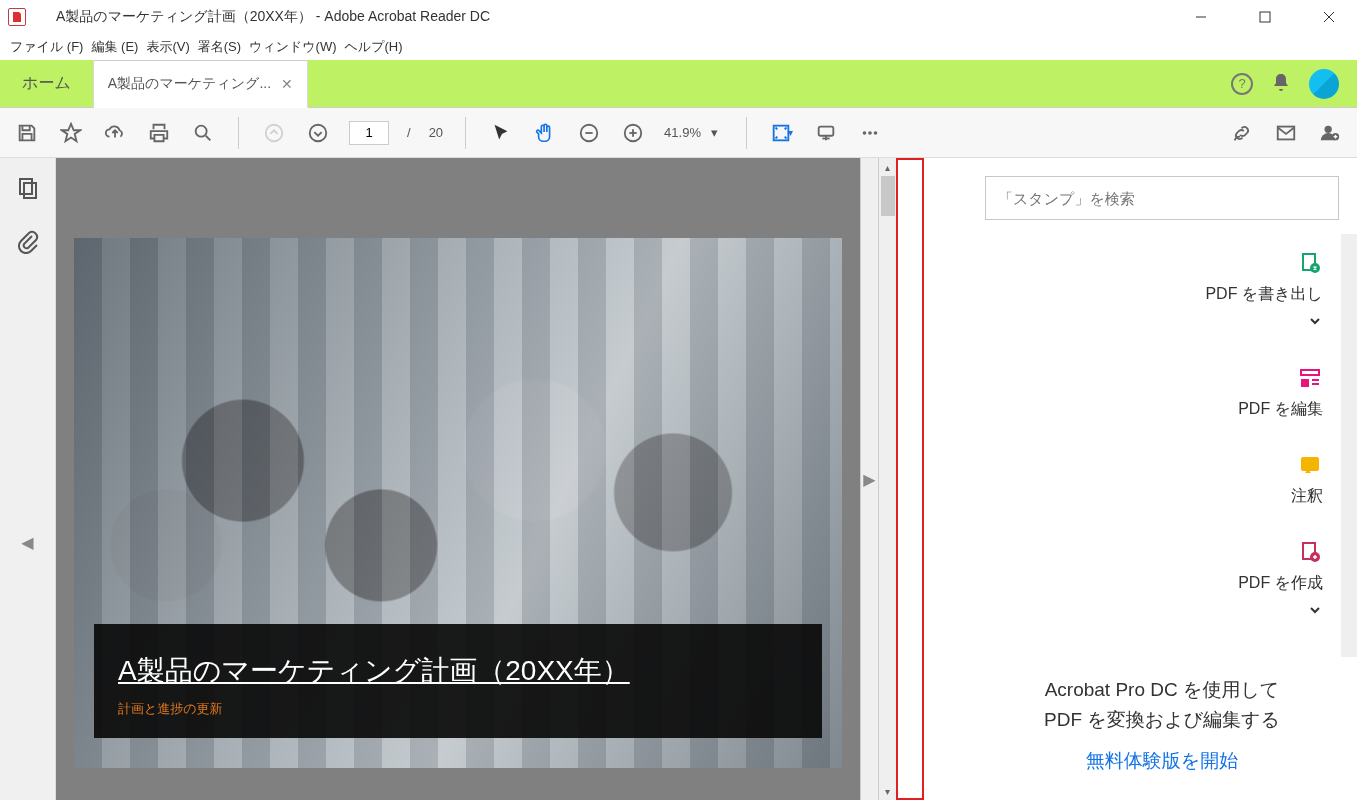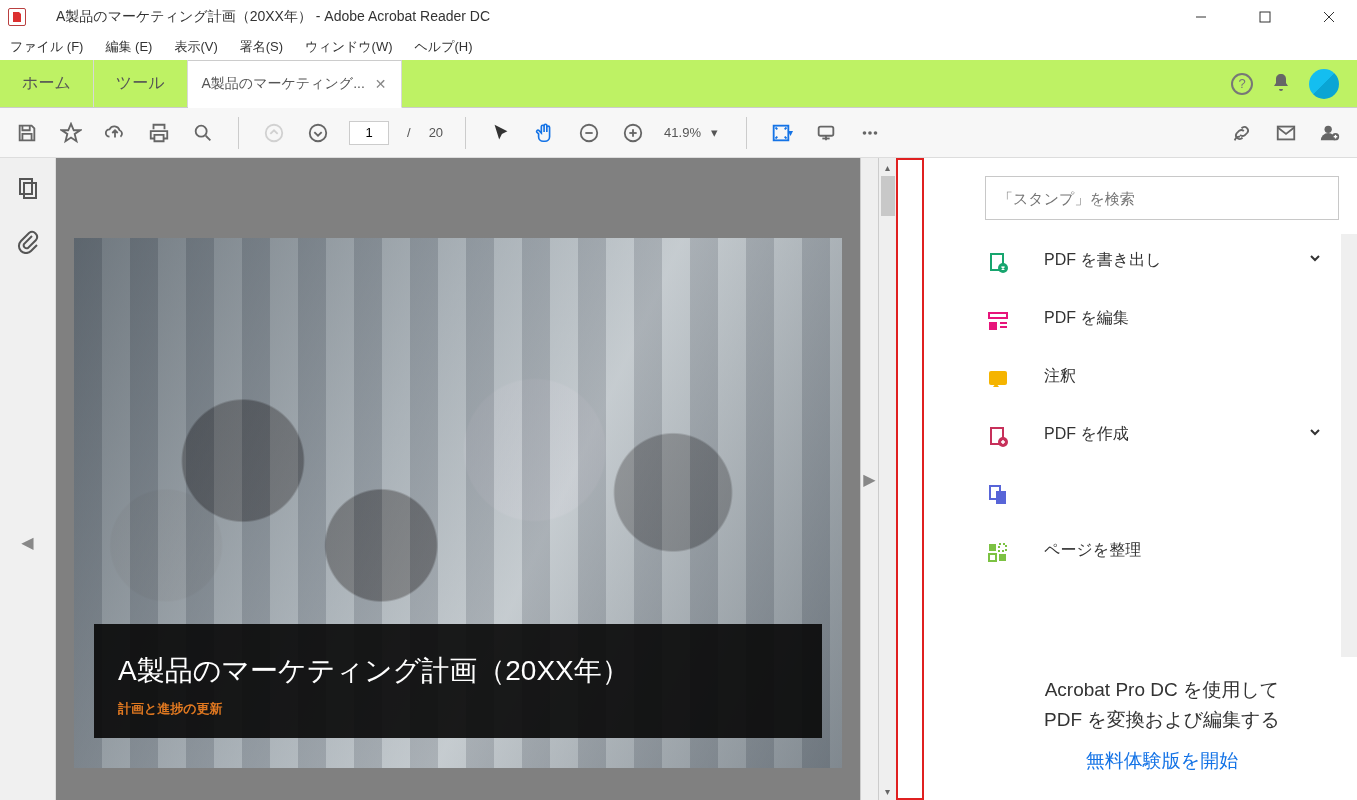--- a/index.html
+++ b/index.html
@@ -5,21 +5,21 @@
 * { margin: 0; padding: 0; box-sizing: border-box; font-family: "Segoe UI", Meiryo, sans-serif; }
 body { width: 1357px; height: 800px; background: #fff; overflow: hidden; }
 
 .titlebar { height: 34px; display: flex; align-items: center; padding: 0 8px; background: #fff; gap: 22px; }
 .titlebar .app-icon { width: 18px; height: 18px; border: 1px solid #b94040; border-radius: 2px; display: flex; align-items: center; justify-content: center; margin-right: 8px; }
 .titlebar .app-icon svg { width: 12px; height: 12px; }
 .titlebar .title { font-size: 14px; color: #333; flex: 1; }
 .titlebar .win-btns { display: flex; gap: 24px; }
 .titlebar .win-btn { width: 40px; height: 28px; display: flex; align-items: center; justify-content: center; color: #555; }
 
-.menubar { height: 26px; display: flex; align-items: center; padding: 0 6px; gap: 14px; font-size: 13px; color: #333; }
+.menubar { height: 26px; display: flex; align-items: center; padding: 0 6px; font-size: 13px; color: #333; }
 .menubar span { padding: 2px 4px; }
 
 .tabbar { height: 48px; background: #bef264; display: flex; align-items: stretch; border-bottom: 1px solid #ccc; position: relative; }
 .tab { display: flex; align-items: center; padding: 0 22px; font-size: 16px; color: #555; border-right: 1px solid #d8d8d8; }
 .tab.doc { background: #fff; border-top: 1px solid #ccc; border-bottom: 1px solid #fff; margin-bottom: -1px; padding: 0 14px; gap: 10px; font-size: 14px; }
 .tab.doc .close { color: #888; font-size: 14px; }
 .tabbar .right-icons { margin-left: auto; display: flex; align-items: center; gap: 18px; padding-right: 18px; }
 .icon-circle { width: 22px; height: 22px; border: 2px solid #777; border-radius: 50%; display: flex; align-items: center; justify-content: center; font-size: 13px; color: #777; }
 .avatar { width: 30px; height: 30px; border-radius: 50%; background: linear-gradient(135deg, #14bef0 50%, #0aa5d4 50%); }
 
@@ -48,30 +48,30 @@
 .photo { position: absolute; inset: 0; background:
   linear-gradient(115deg, rgba(40,50,60,.55), rgba(120,130,140,.35) 40%, rgba(200,205,210,.3) 60%, rgba(60,70,80,.5)),
   repeating-linear-gradient(90deg, rgba(70,80,90,.4) 0 28px, rgba(160,170,175,.35) 28px 56px),
   radial-gradient(circle at 22% 42%, rgba(60,50,45,.7) 0 60px, transparent 62px),
   radial-gradient(circle at 40% 58%, rgba(50,40,35,.7) 0 55px, transparent 57px),
   radial-gradient(circle at 60% 40%, rgba(230,230,235,.8) 0 70px, transparent 72px),
   radial-gradient(circle at 78% 48%, rgba(55,50,48,.65) 0 58px, transparent 60px),
   radial-gradient(circle at 12% 58%, rgba(200,200,200,.6) 0 55px, transparent 57px);
 }
 .title-block { position: absolute; left: 20px; right: 20px; bottom: 30px; background: rgba(10,10,10,.92); padding: 28px 24px 20px 24px; }
-.title-block h1 { color: #fff; font-size: 28px; font-weight: 500; margin-bottom: 10px; }
-.title-block .sub { color: #e07820; font-size: 13px; font-weight: 700; }
+.title-block h1 { color: #fff; font-size: 28px; font-weight: 500; margin-bottom: 10px; text-decoration: underline; }
+.title-block .sub { color: #e07820; font-size: 13px; font-weight: 400; }
 
 .nav-right-handle { width: 18px; background: #efefef; display: flex; align-items: center; justify-content: center; color: #888; border-left: 1px solid #ccc; }
 
 .right-panel { width: 390px; background: #fff; display: flex; flex-direction: column; margin-left: 43px; }
 .search-box { margin: 18px 18px 14px 18px; border: 1px solid #c8c8c8; height: 44px; display: flex; align-items: center; padding: 0 12px; }
 .search-box input { border: none; outline: none; font-size: 15px; color: #888; width: 100%; }
 .tools-list { flex: 1; overflow-y: auto; border-right: 16px solid #efefef; }
-.tool-item { display: flex; align-items: flex-start; padding: 16px 18px; gap: 33px; }
+.tool-item { display: flex; align-items: flex-end; padding: 16px 18px; gap: 8px; flex-direction: column; }
 .tool-icon { width: 26px; height: 26px; display: flex; align-items: center; justify-content: center; }
 .tool-label { flex: 1; font-size: 16px; color: #333; }
 .chev { color: #555; }
 .promo { text-align: center; padding: 18px 34px 24px; font-size: 19px; color: #333; line-height: 1.6; }
 .promo .link { color: #1473e6; margin-top: 10px; display: block; }
 </style>
 </head>
 <body>
 
 <div class="titlebar">
@@ -105,21 +105,20 @@
   <span>ファイル (F)</span>
   <span>編集 (E)</span>
   <span>表示(V)</span>
   <span>署名(S)</span>
   <span>ウィンドウ(W)</span>
   <span>ヘルプ(H)</span>
 </div>
 
 <div class="tabbar">
   <div class="tab">ホーム</div>
-  <div class="tab">ツール</div>
   <div class="tab doc">
     <span>A製品のマーケティング...</span>
     <span class="close">✕</span>
   </div>
   <div class="right-icons">
     <div class="icon-circle">?</div>
     <div><svg width="20" height="20" viewBox="0 0 20 20">
           <path d="M10 2c-3 0-5 2-5 5v4l-2 3h14l-2-3V7c0-3-2-5-5-5zm-2 15a2 2 0 004 0" fill="#666"></path>
         </svg></div>
     <div class="avatar"></div>

